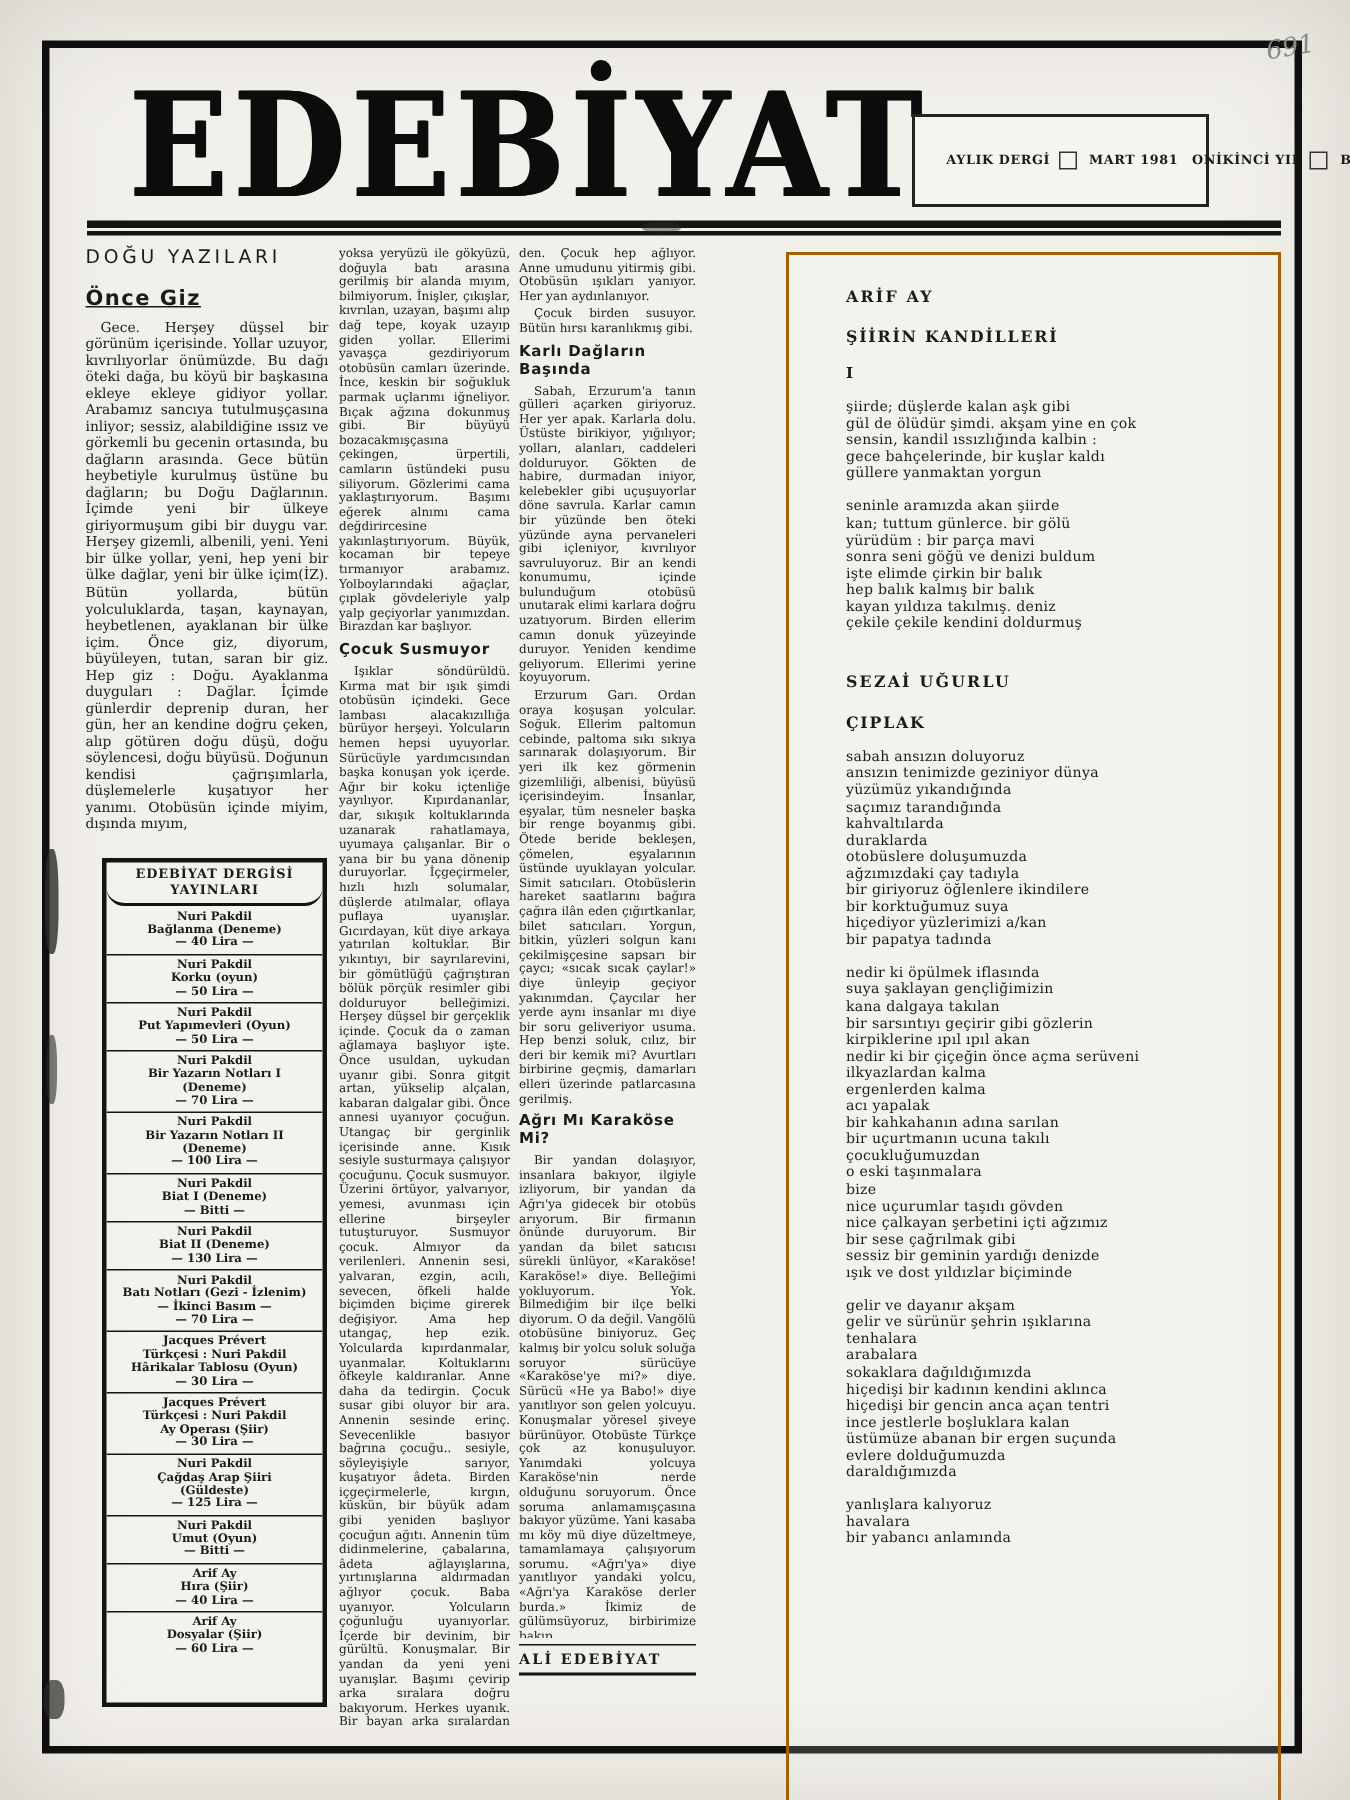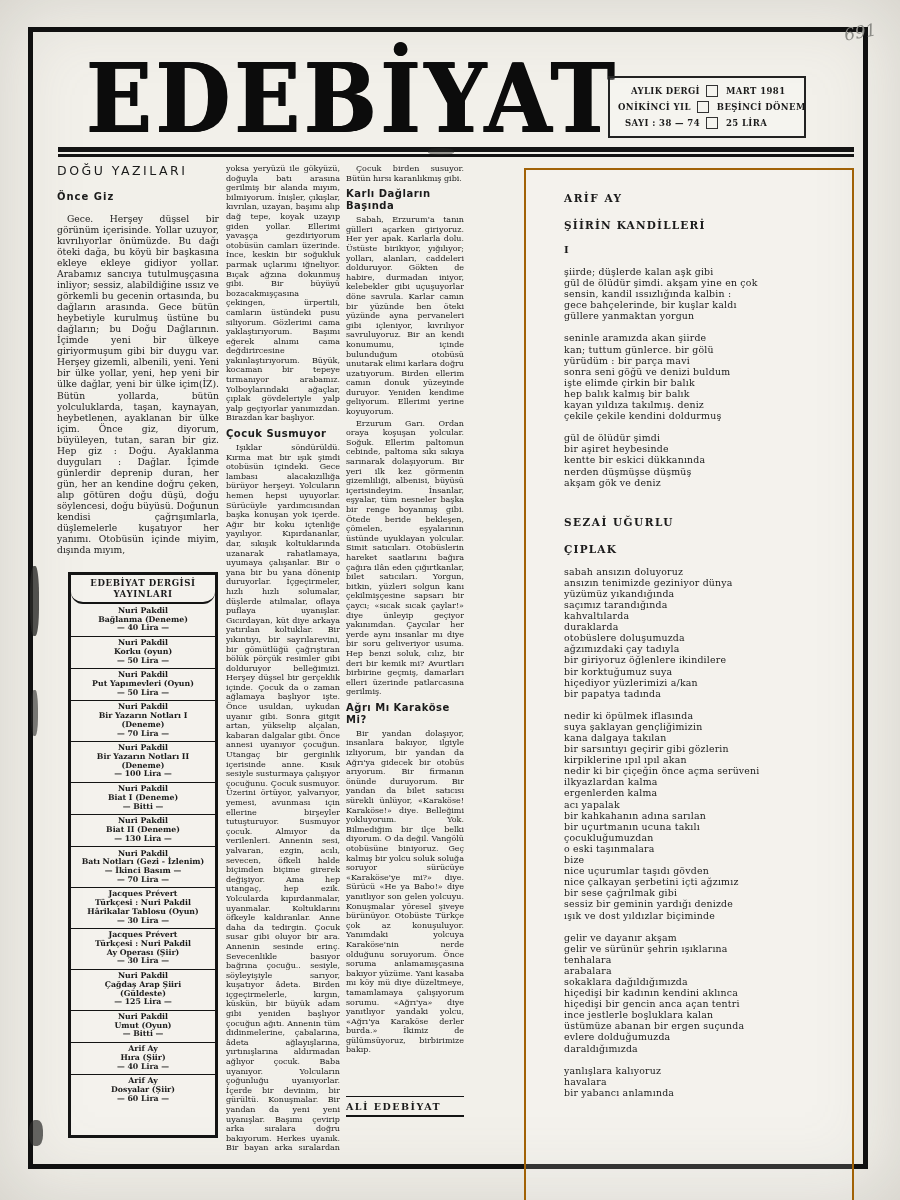--- a/index.html
+++ b/index.html
@@ -21,21 +21,21 @@
   .masthead{
     position:absolute; left:86px; top:48px; height:100px;
     font-family:"DejaVu Serif", serif; font-weight:bold;
     font-size:86px; letter-spacing:4px; color:#0c0c0c;
     transform:scaleY(1.12); transform-origin:top left; line-height:1.05;
     text-shadow:1px 0 0 #0c0c0c, -0.5px 0 0 #0c0c0c;
     white-space:nowrap;
   }
   .info-box{
     position:absolute; left:608px; top:76px; width:198px; height:62px;
-    border:2px solid #222; display:flex; flex-direction:column;
+    border:2px solid #222; display:flex; flex-direction:row;
     justify-content:space-evenly; padding:3px 8px; box-sizing:border-box;
     background:rgba(255,255,255,.25);
   }
   .info-row{display:flex; align-items:center; font-size:8.5px; font-weight:bold; letter-spacing:.4px;}
   .info-left{width:82px; text-align:right; margin-right:6px; white-space:nowrap;}
   .cb{width:10px; height:10px; border:1.3px solid #333; flex:0 0 auto; background:transparent;}
   .info-right{margin-left:8px; white-space:nowrap;}
   .rule-double{position:absolute; left:58px; top:147px; width:796px;}
   .rule-double .b1{height:5px; background:#141414;}
   .rule-double .gap{height:2px;}
@@ -46,21 +46,21 @@
   .indent{text-indent:10px;}
   .sec-title{
     position:absolute; left:57px; top:163px;
     font-family:"DejaVu Sans", sans-serif; font-weight:normal;
     font-size:12.5px; letter-spacing:2.5px; white-space:nowrap;
   }
   .sub-head{
     font-family:"DejaVu Sans", sans-serif; font-weight:bold;
     font-size:10px; letter-spacing:.5px; margin:5px 0 3px 0; text-align:left;
   }
-  .h-oncegiz{position:absolute; left:57px; top:191px; font-family:"DejaVu Sans", sans-serif; font-weight:bold; font-size:10px; letter-spacing:1px;}
+  .h-oncegiz{position:absolute; left:57px; top:191px; font-family:"DejaVu Sans", sans-serif; font-weight:bold; font-size:14px; letter-spacing:1px;text-decoration:underline;}
   .col1{left:57px; top:213px; width:162px; height:352px; font-size:9.2px; line-height:1.2;}
   .col2{left:226px; top:164px; width:114px; height:988px; font-size:8px; line-height:1.2;}
   .col3{left:346px; top:164px; width:118px; height:928px; font-size:8px; line-height:1.2;}
 
   .pub-box{
     position:absolute; left:68px; top:572px; width:150px; height:566px;
     border:3px solid #141414; box-sizing:border-box; overflow:hidden;
     text-align:center; font-weight:bold; background:rgba(255,255,255,.15);
   }
   .pub-title{
@@ -137,20 +137,21 @@
     <p class="indent">Gece. Herşey düşsel bir görünüm içerisinde. Yollar uzuyor, kıvrılıyorlar önümüzde. Bu dağı öteki dağa, bu köyü bir başkasına ekleye ekleye gidiyor yollar. Arabamız sancıya tutulmuşçasına inliyor; sessiz, alabildiğine ıssız ve görkemli bu gecenin ortasında, bu dağların arasında. Gece bütün heybetiyle kurulmuş üstüne bu dağların; bu Doğu Dağlarının. İçimde yeni bir ülkeye giriyormuşum gibi bir duygu var. Herşey gizemli, albenili, yeni. Yeni bir ülke yollar, yeni, hep yeni bir ülke dağlar, yeni bir ülke içim(İZ). Bütün yollarda, bütün yolculuklarda, taşan, kaynayan, heybetlenen, ayaklanan bir ülke içim. Önce giz, diyorum, büyüleyen, tutan, saran bir giz. Hep giz : Doğu. Ayaklanma duyguları : Dağlar. İçimde günlerdir deprenip duran, her gün, her an kendine doğru çeken, alıp götüren doğu düşü, doğu söylencesi, doğu büyüsü. Doğunun kendisi çağrışımlarla, düşlemelerle kuşatıyor her yanımı. Otobüsün içinde miyim, dışında mıyım,</p>
   </div>
 
   <div class="col col2">
     <p>yoksa yeryüzü ile gökyüzü, doğuyla batı arasına gerilmiş bir alanda mıyım, bilmiyorum. İnişler, çıkışlar, kıvrılan, uzayan, başımı alıp dağ tepe, koyak uzayıp giden yollar. Ellerimi yavaşça gezdiriyorum otobüsün camları üzerinde. İnce, keskin bir soğukluk parmak uçlarımı iğneliyor. Bıçak ağzına dokunmuş gibi. Bir büyüyü bozacakmışçasına çekingen, ürpertili, camların üstündeki pusu siliyorum. Gözlerimi cama yaklaştırıyorum. Başımı eğerek alnımı cama değdirircesine yakınlaştırıyorum. Büyük, kocaman bir tepeye tırmanıyor arabamız. Yolboylarındaki ağaçlar, çıplak gövdeleriyle yalp yalp geçiyorlar yanımızdan. Birazdan kar başlıyor.</p>
     <div class="sub-head">Çocuk Susmuyor</div>
     <p class="indent">Işıklar söndürüldü. Kırma mat bir ışık şimdi otobüsün içindeki. Gece lambası alacakızıllığa bürüyor herşeyi. Yolcuların hemen hepsi uyuyorlar. Sürücüyle yardımcısından başka konuşan yok içerde. Ağır bir koku içtenliğe yayılıyor. Kıpırdananlar, dar, sıkışık koltuklarında uzanarak rahatlamaya, uyumaya çalışanlar. Bir o yana bir bu yana dönenip duruyorlar. İçgeçirmeler, hızlı hızlı solumalar, düşlerde atılmalar, oflaya puflaya uyanışlar. Gıcırdayan, küt diye arkaya yatırılan koltuklar. Bir yıkıntıyı, bir sayrılarevini, bir gömütlüğü çağrıştıran bölük pörçük resimler gibi dolduruyor belleğimizi. Herşey düşsel bir gerçeklik içinde. Çocuk da o zaman ağlamaya başlıyor işte. Önce usuldan, uykudan uyanır gibi. Sonra gitgit artan, yükselip alçalan, kabaran dalgalar gibi. Önce annesi uyanıyor çocuğun. Utangaç bir gerginlik içerisinde anne. Kısık sesiyle susturmaya çalışıyor çocuğunu. Çocuk susmuyor. Üzerini örtüyor, yalvarıyor, yemesi, avunması için ellerine birşeyler tutuşturuyor. Susmuyor çocuk. Almıyor da verilenleri. Annenin sesi, yalvaran, ezgin, acılı, sevecen, öfkeli halde biçimden biçime girerek değişiyor. Ama hep utangaç, hep ezik. Yolcularda kıpırdanmalar, uyanmalar. Koltuklarını öfkeyle kaldıranlar. Anne daha da tedirgin. Çocuk susar gibi oluyor bir ara. Annenin sesinde erinç. Sevecenlikle basıyor bağrına çocuğu.. sesiyle, söyleyişiyle sarıyor, kuşatıyor âdeta. Birden içgeçirmelerle, kırgın, küskün, bir büyük adam gibi yeniden başlıyor çocuğun ağıtı. Annenin tüm didinmelerine, çabalarına, âdeta ağlayışlarına, yırtınışlarına aldırmadan ağlıyor çocuk. Baba uyanıyor. Yolcuların çoğunluğu uyanıyorlar. İçerde bir devinim, bir gürültü. Konuşmalar. Bir yandan da yeni yeni uyanışlar. Başımı çevirip arka sıralara doğru bakıyorum. Herkes uyanık. Bir bayan arka sıralardan su istiyor, muavin-</p>
   </div>
 
   <div class="col col3">
+    <p>den. Çocuk hep ağlıyor. Anne umudunu yitirmiş gibi. Otobüsün ışıkları yanıyor. Her yan aydınlanıyor.</p>
     <p class="indent">Çocuk birden susuyor. Bütün hırsı karanlıkmış gibi.</p>
     <div class="sub-head">Karlı Dağların Başında</div>
     <p class="indent">Sabah, Erzurum'a tanın gülleri açarken giriyoruz. Her yer apak. Karlarla dolu. Üstüste birikiyor, yığılıyor; yolları, alanları, caddeleri dolduruyor. Gökten de habire, durmadan iniyor, kelebekler gibi uçuşuyorlar döne savrula. Karlar camın bir yüzünde ben öteki yüzünde ayna pervaneleri gibi içleniyor, kıvrılıyor savruluyoruz. Bir an kendi konumumu, içinde bulunduğum otobüsü unutarak elimi karlara doğru uzatıyorum. Birden ellerim camın donuk yüzeyinde duruyor. Yeniden kendime geliyorum. Ellerimi yerine koyuyorum.</p>
     <p class="indent">Erzurum Garı. Ordan oraya koşuşan yolcular. Soğuk. Ellerim paltomun cebinde, paltoma sıkı sıkıya sarınarak dolaşıyorum. Bir yeri ilk kez görmenin gizemliliği, albenisi, büyüsü içerisindeyim. İnsanlar, eşyalar, tüm nesneler başka bir renge boyanmış gibi. Ötede beride bekleşen, çömelen, eşyalarının üstünde uyuklayan yolcular. Simit satıcıları. Otobüslerin hareket saatlarını bağıra çağıra ilân eden çığırtkanlar, bilet satıcıları. Yorgun, bitkin, yüzleri solgun kanı çekilmişçesine sapsarı bir çaycı; «sıcak sıcak çaylar!» diye ünleyip geçiyor yakınımdan. Çaycılar her yerde aynı insanlar mı diye bir soru geliveriyor usuma. Hep benzi soluk, cılız, bir deri bir kemik mi? Avurtları birbirine geçmiş, damarları elleri üzerinde patlarcasına gerilmiş.</p>
     <div class="sub-head">Ağrı Mı Karaköse Mi?</div>
     <p class="indent">Bir yandan dolaşıyor, insanlara bakıyor, ilgiyle izliyorum, bir yandan da Ağrı'ya gidecek bir otobüs arıyorum. Bir firmanın önünde duruyorum. Bir yandan da bilet satıcısı sürekli ünlüyor, «Karaköse! Karaköse!» diye. Belleğimi yokluyorum. Yok. Bilmediğim bir ilçe belki diyorum. O da değil. Vangölü otobüsüne biniyoruz. Geç kalmış bir yolcu soluk soluğa soruyor sürücüye «Karaköse'ye mi?» diye. Sürücü «He ya Babo!» diye yanıtlıyor son gelen yolcuyu. Konuşmalar yöresel şiveye bürünüyor. Otobüste Türkçe çok az konuşuluyor. Yanımdaki yolcuya Karaköse'nin nerde olduğunu soruyorum. Önce soruma anlamamışçasına bakıyor yüzüme. Yani kasaba mı köy mü diye düzeltmeye, tamamlamaya çalışıyorum sorumu. «Ağrı'ya» diye yanıtlıyor yandaki yolcu, «Ağrı'ya Karaköse derler burda.» İkimiz de gülümsüyoruz, birbirimize bakıp.</p>
   </div>
 
   <div class="author-sig">ALİ EDEBİYAT</div>
 
@@ -218,25 +219,20 @@
 gece bahçelerinde, bir kuşlar kaldı
 güllere yanmaktan yorgun</div>
     <div class="stanza">seninle aramızda akan şiirde
 kan; tuttum günlerce. bir gölü
 yürüdüm : bir parça mavi
 sonra seni göğü ve denizi buldum
 işte elimde çirkin bir balık
 hep balık kalmış bir balık
 kayan yıldıza takılmış. deniz
 çekile çekile kendini doldurmuş</div>
-    <div class="stanza">gül de ölüdür şimdi
-bir aşiret heybesinde
-kentte bir eskici dükkanında
-nerden düşmüşse düşmüş
-akşam gök ve deniz</div>
     <div class="poem-author poem2-gap">SEZAİ UĞURLU</div>
     <div class="poem-title">ÇIPLAK</div>
     <div class="stanza">sabah ansızın doluyoruz
 ansızın tenimizde geziniyor dünya
 yüzümüz yıkandığında
 saçımız tarandığında
 kahvaltılarda
 duraklarda
 otobüslere doluşumuzda
 ağzımızdaki çay tadıyla

